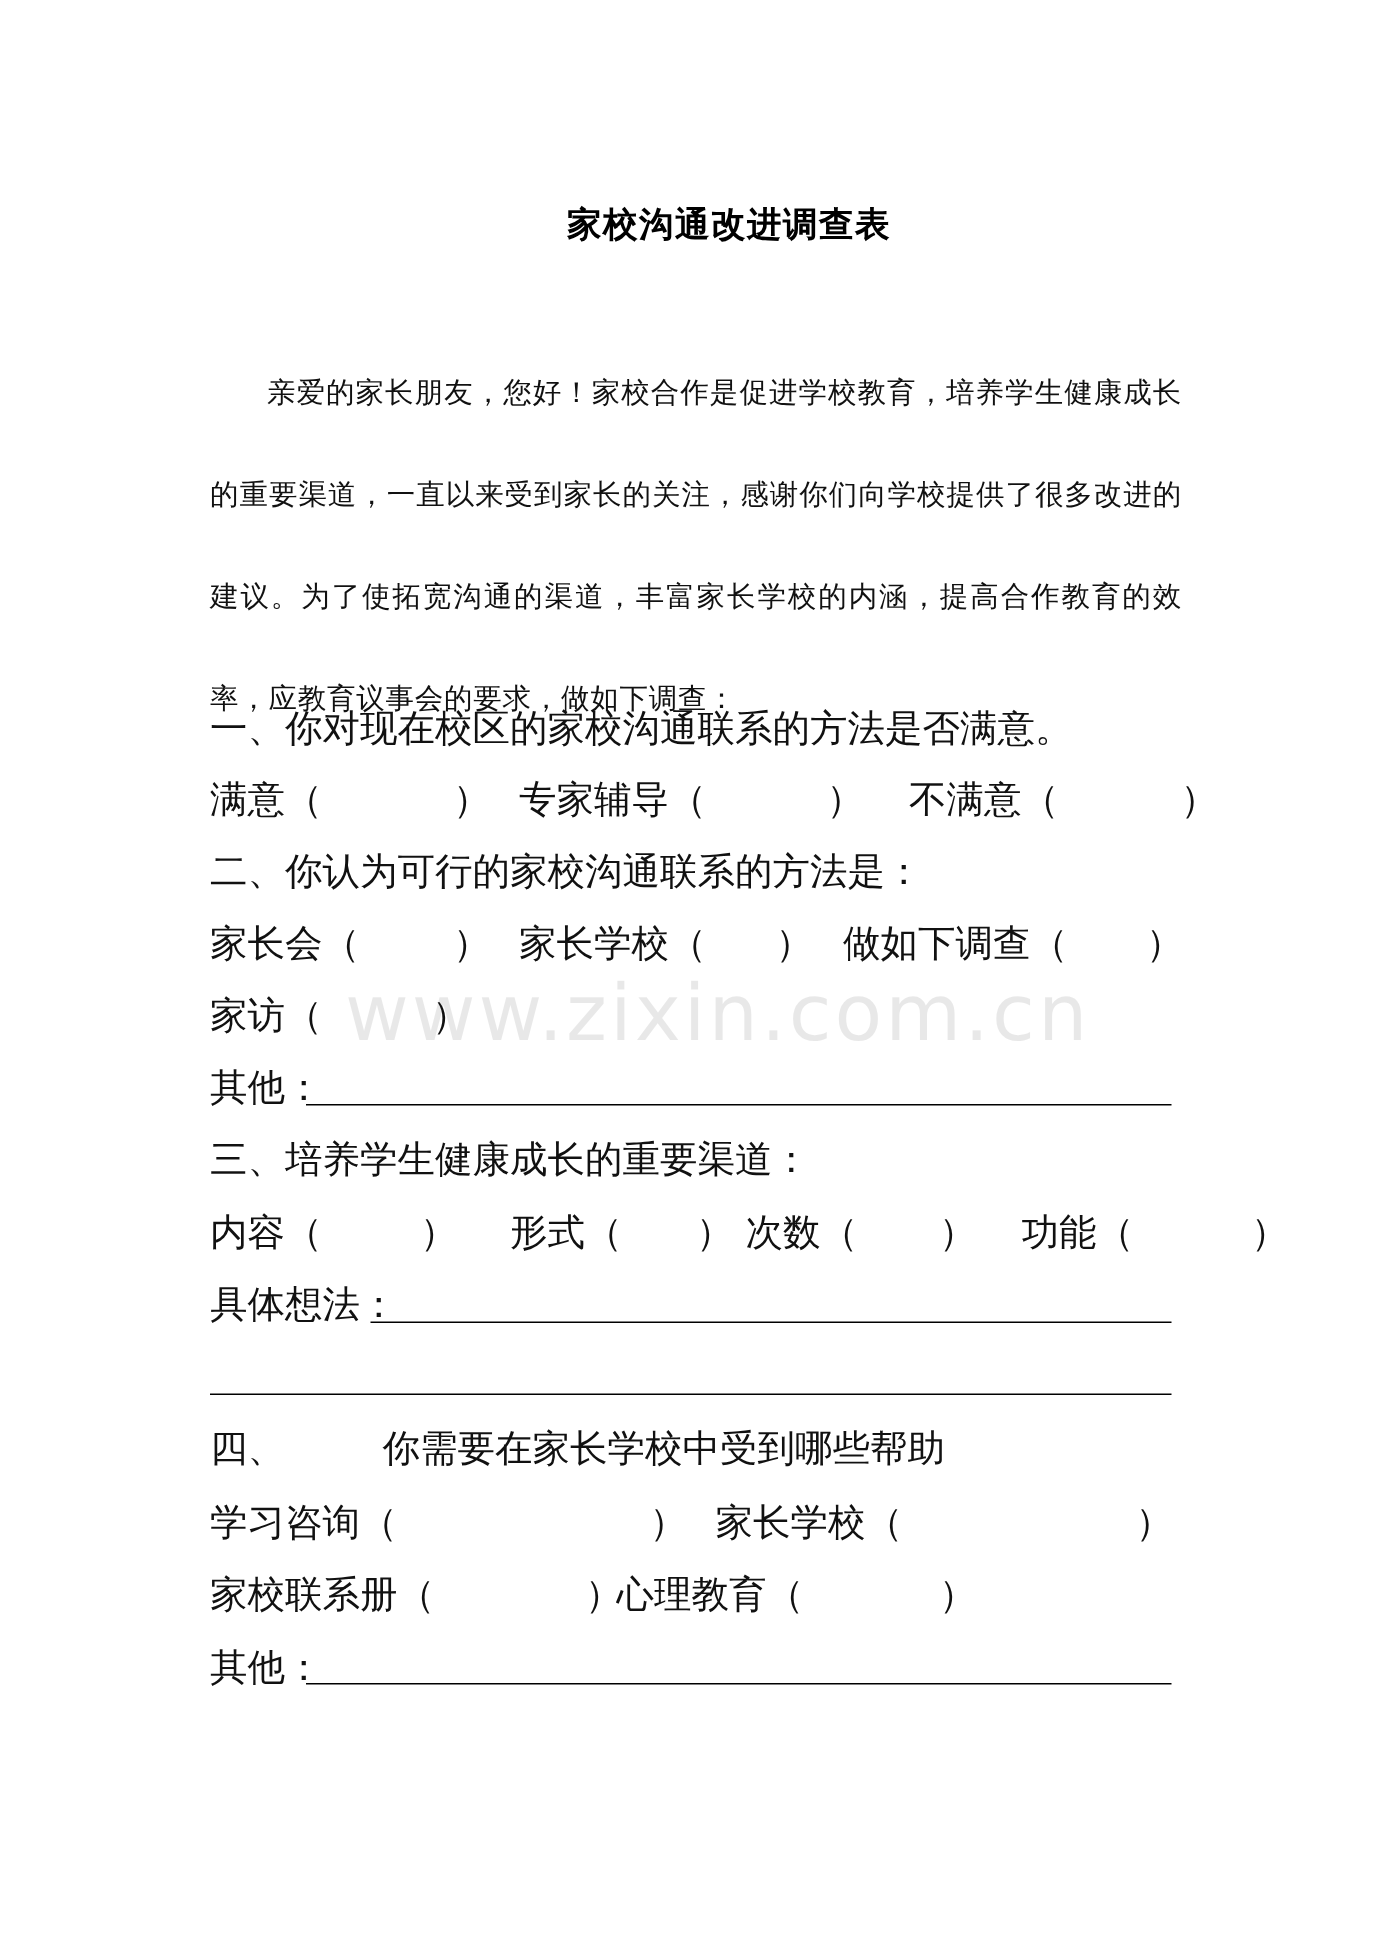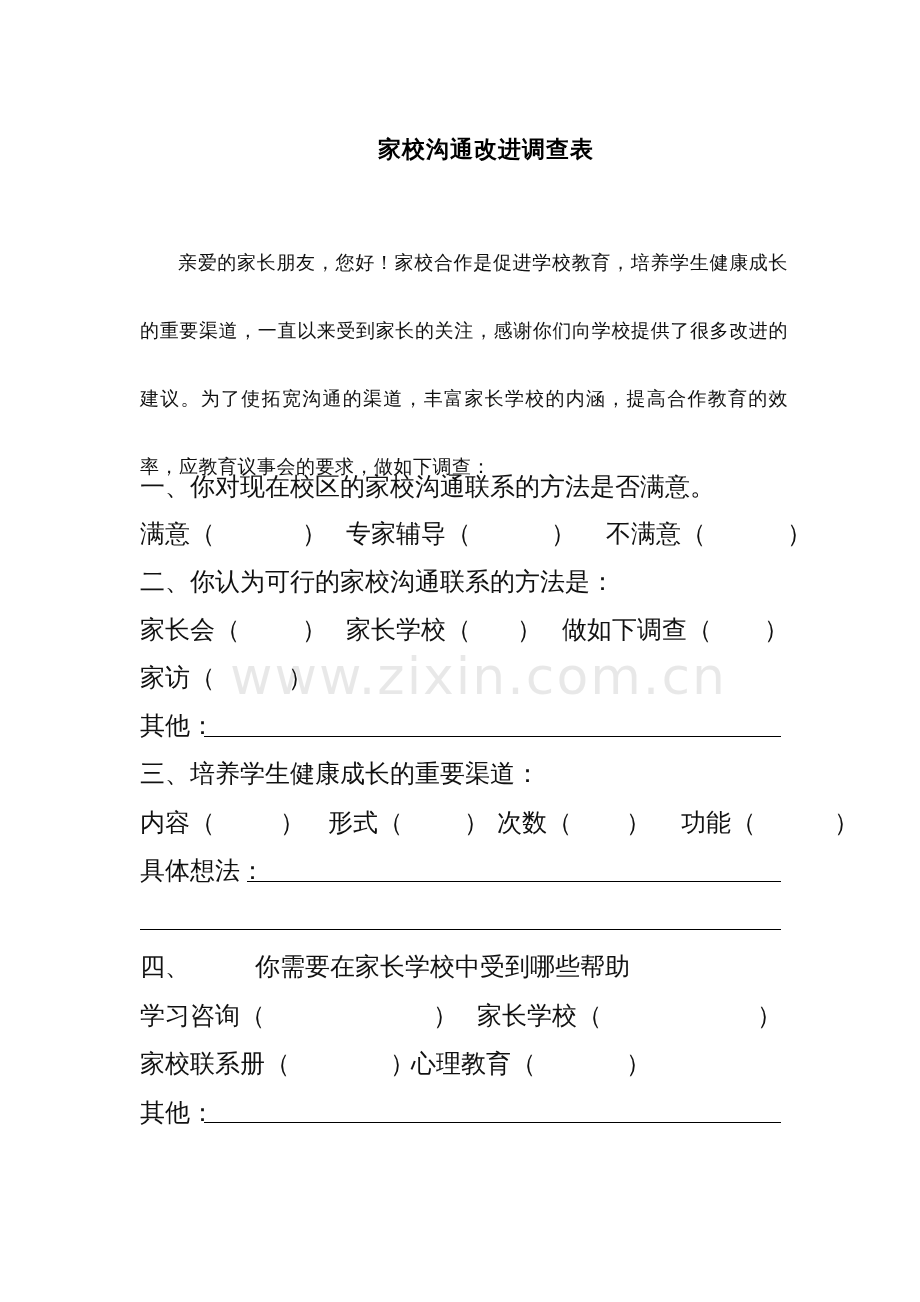--- a/index.html
+++ b/index.html
@@ -40,21 +40,21 @@
 <div class="abs" style="left:562px; top:618px;">做如下调查（</div>
 <div class="abs" style="left:764px; top:618px;">）</div>
 <div class="abs" style="left:140px; top:666px;">家访（</div>
 <div class="abs" style="left:288px; top:666px;">）</div>
 <div class="abs" style="left:140px; top:714px;">其他：</div>
 <div class="line" style="left:204px; top:736px; width:577px;"></div>
 
 <div class="abs" style="left:140px; top:762px;">三、培养学生健康成长的重要渠道：</div>
 <div class="abs" style="left:140px; top:811px;">内容（</div>
 <div class="abs" style="left:280px; top:811px;">）</div>
-<div class="abs" style="left:328px; top:811px;">形式（</div>
+<div class="abs" style="left:340px; top:811px;">形式（</div>
 <div class="abs" style="left:464px; top:811px;">）</div>
 <div class="abs" style="left:497px; top:811px;text-align:center;">次数（</div>
 <div class="abs" style="left:626px; top:811px;">）</div>
 <div class="abs" style="left:681px; top:811px;">功能（</div>
 <div class="abs" style="left:834px; top:811px;">）</div>
 <div class="abs" style="left:140px; top:859px;">具体想法：</div>
 <div class="line" style="left:247px; top:881px; width:534px;"></div>
 <div class="line" style="left:140px; top:929px; width:641px;"></div>
 
 <div class="abs" style="left:140px; top:955px;">四、</div>

